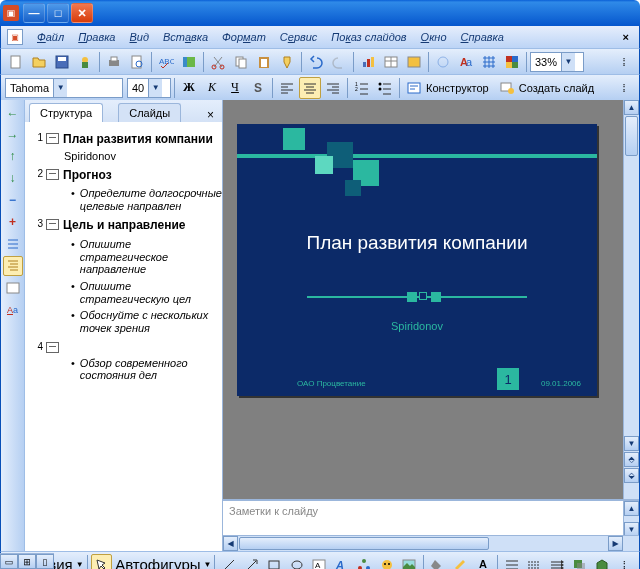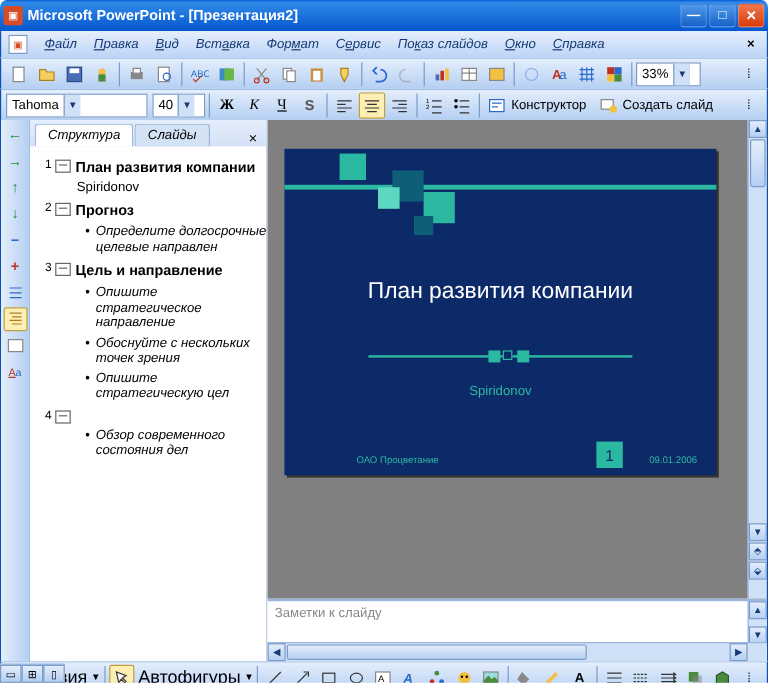--- a/index.html
+++ b/index.html
@@ -26,21 +26,21 @@
   .combo { height: 20px; background: #fff; border: 1px solid #7a9cc8; display: flex; align-items: center; font-size: 11px; position:relative; }
   .combo span { padding: 0 4px; }
   .combo .arrow { width: 14px; text-align: center; background:#cfe0f7; color:#153a74; font-size:8px; border-left:1px solid #7a9cc8; height:100%; display:flex; align-items:center; justify-content:center;}
   
   .workarea { display: flex; height: 451px; border:1px solid #0950b8; border-top:none; border-bottom:none; }
   .vtoolbar { width: 24px; background: linear-gradient(90deg,#e4eefc,#b5cff2); display: flex; flex-direction: column; align-items: center; padding: 2px 0; gap: 2px; border-right:1px solid #9ebde6;}
   .vbtn { width:20px; height:20px; display:flex; align-items:center; justify-content:center; font-size:12px; border:1px solid transparent; border-radius:2px;}
   .vbtn.active { background:#fdeeb3; border:1px solid #c0a040;}
   
   .outline-pane { width: 198px; background: #fff; border-right: 1px solid #9bb6db; display:flex; flex-direction:column; }
-  .tabs { height: 22px; display: flex; align-items: flex-end; padding: 3px 4px 0; background:linear-gradient(#e4eefc,#d4e2f6); gap:1px; position:relative;font-style:italic; }
+  .tabs { height: 22px; display: flex; align-items: flex-end; padding: 3px 4px 0; background:linear-gradient(#e4eefc,#d4e2f6); gap:15px; position:relative; }
   .tab { padding: 3px 10px; font-size: 11px; border: 1px solid #9bb6db; border-bottom: none; background: #d4e2f6; border-radius:3px 3px 0 0; }
   .tab.active { background: #fff; font-weight:normal; }
   .close-x { margin-left:auto; padding:0 4px; font-family:Arial; font-size:12px;}
   .outline-body { flex:1; overflow:hidden; padding: 4px 0 4px 6px; font-size:11px; color:#000; }
   .o-slide { display:flex; align-items:flex-start; margin-top:6px; }
   .o-num { width:12px; text-align:right; color:#000; font-size:10px; margin-right:3px;}
   .o-thumb { width:13px; height:11px; background:#fff; border:1px solid #666; margin-right:4px; margin-top:1px; position:relative;}
   .o-thumb::after { content:''; position:absolute; left:2px; top:3px; width:7px; height:1px; background:#666;}
   .o-title { font-weight:bold; font-size:12px; line-height:1.3; flex:1; padding-right:4px;}
   .o-sub { font-size:11px; margin-left:33px; margin-top:2px; }
@@ -71,21 +71,20 @@
   .view-btns .vb{ width:18px;height:15px;border:1px solid #7a9cc8;display:flex;align-items:center;justify-content:center;font-size:9px;background:linear-gradient(#e4eefc,#b5cff2);}
   
   .draw-toolbar { height: 26px; background: linear-gradient(#e4eefc, #b5cff2); display: flex; align-items: center; padding: 0 4px; gap: 1px; border-left:1px solid #0950b8; border-right:1px solid #0950b8; border-top:1px solid #9ebde6;}
   .draw-toolbar .lbl { font-size:15px; color:#000; padding:0 2px;}
 </style>
 </head>
 <body>
 
 <div class="titlebar">
   <div class="icon">▣</div>
-  <div class="title">Microsoft PowerPoint - [Презентация2]</div>
   <div class="winbtns">
     <div class="winbtn min">—</div>
     <div class="winbtn max">□</div>
     <div class="winbtn close">✕</div>
   </div>
 </div>
 
 <div class="menubar">
   <div class="menuicon">▣</div>
   <div class="menu-item"><u>Ф</u><span>айл</span></div>
@@ -364,24 +363,24 @@
 
       <div class="o-slide">
           <div class="o-num">3</div>
           <div class="o-thumb"></div>
           <div class="o-title">Цель и направление</div>
         </div>
       <div class="o-bullet">
           <span>Опишите стратегическое направление</span>
         </div>
       <div class="o-bullet">
+          <span>Опишите стратегическую цел</span>
+        </div>
+      <div class="o-bullet">
           <span>Обоснуйте с нескольких точек зрения</span>
-        </div>
-      <div class="o-bullet">
-          <span>Опишите стратегическую цел</span>
         </div>
 
       <div class="o-slide">
           <div class="o-num">4</div>
           <div class="o-thumb"></div>
         </div>
       <div class="o-bullet">
           <span>Обзор современного состояния дел</span>
         </div>
     </div>

